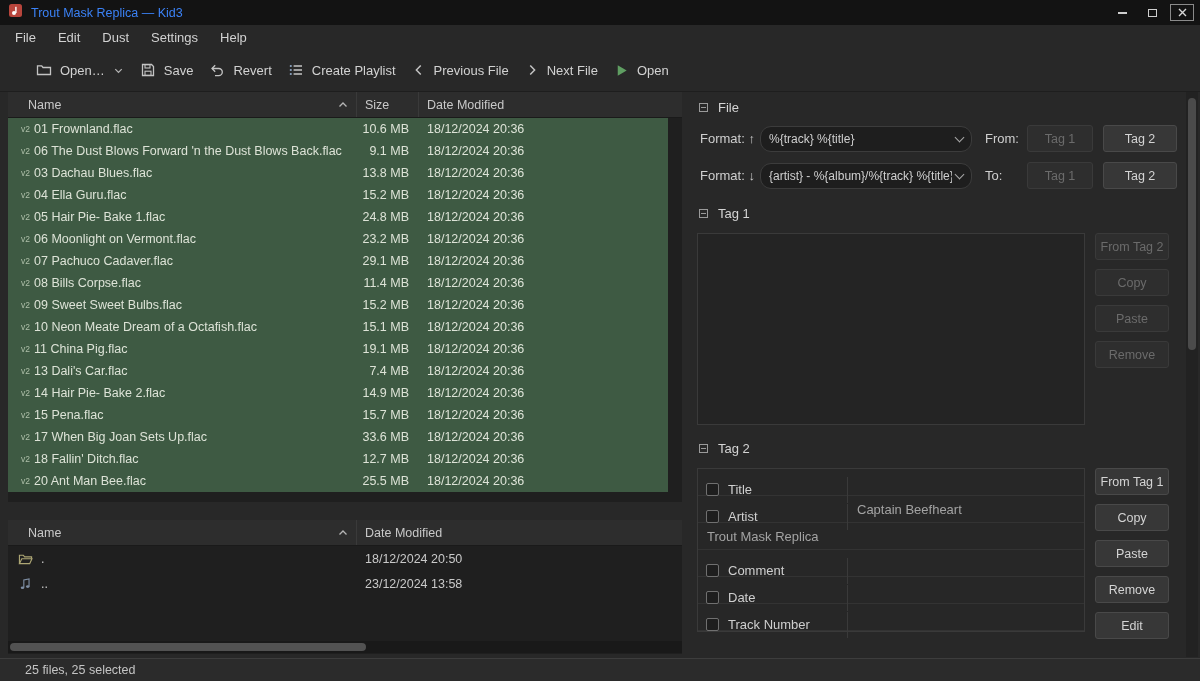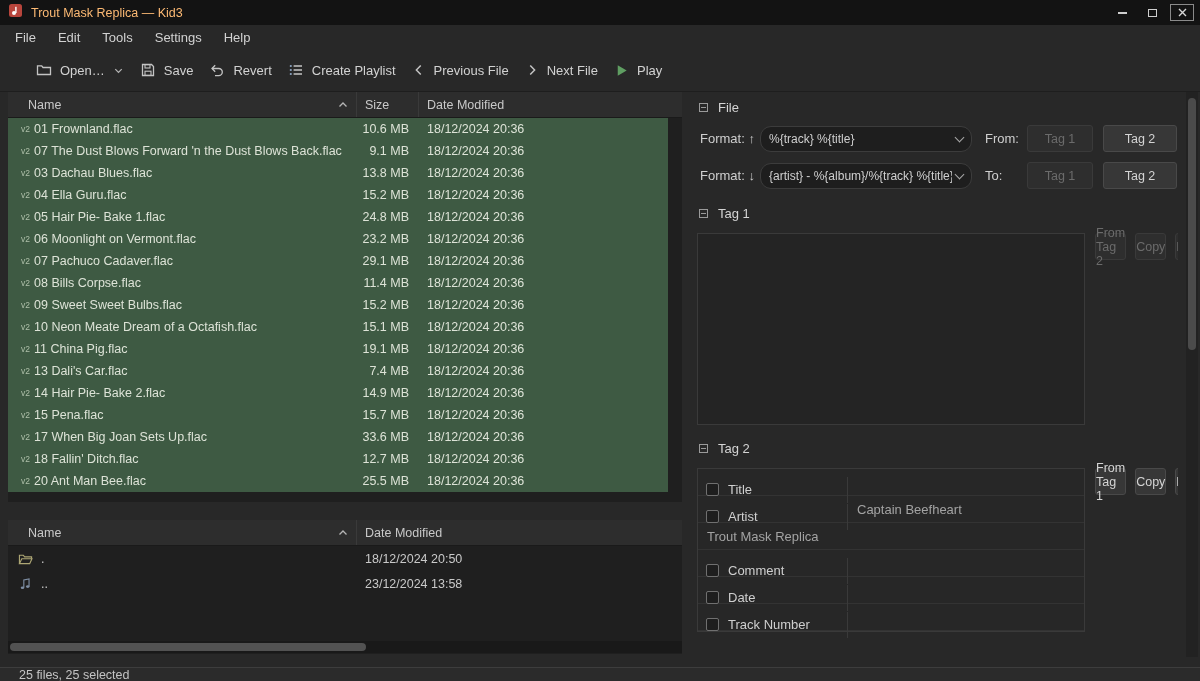--- a/index.html
+++ b/index.html
@@ -1,21 +1,21 @@
 <!DOCTYPE html>
 <html><head>
 <meta charset="utf-8">
 <style>
   *{margin:0;padding:0;box-sizing:border-box;}
   html,body{width:1200px;height:681px;overflow:hidden;}
   body{font-family:"Liberation Sans",sans-serif;background:#282828;color:#cfcfcf;position:relative;}
 
   
   .titlebar{position:absolute;top:0;left:0;right:0;height:25px;background:#131313;display:flex;align-items:center;gap:8px;padding:0 6px 0 8px;}
-  .titlebar .title{font-size:12.5px;color:#fdba74;}
+  .titlebar .title{font-size:12.5px;color:#3b82f6;}
   .win-controls{margin-left:auto;display:flex;align-items:center;gap:6px;}
   .win-btn{width:24px;height:17px;display:flex;align-items:center;justify-content:center;}
   .win-btn.close{border:1px solid #8a8a8a;}
   .min-glyph{width:9px;height:2px;background:#cfcfcf;display:inline-block;}
   .max-glyph{width:9px;height:8px;border:1.4px solid #cfcfcf;display:inline-block;}
 
   
   .menubar{position:absolute;top:25px;left:0;right:0;height:24px;display:flex;align-items:center;padding-left:4px;background:#282828;}
   .menu-item{padding:3px 11px;font-size:13px;color:#d2d2d2;cursor:default;}
 
@@ -42,42 +42,42 @@
   
   .folder-table{position:absolute;left:8px;top:520px;width:674px;height:134px;background:#1f1f1f;}
   .folder-table .th.name{width:349px;}
   .drow{display:flex;height:25px;align-items:center;font-size:12.5px;color:#c9c9c9;}
   .dcell.name{width:349px;display:flex;gap:8px;padding-left:10px;align-items:center;}
   .dcell.date{flex:1;padding-left:8px;}
   .hscroll{position:absolute;left:0;right:0;bottom:1px;height:12px;background:#191919;}
   .hthumb{position:absolute;left:2px;top:2px;width:356px;height:8px;background:#525252;border-radius:4px;}
 
   
-  .statusbar{position:absolute;left:0;right:0;bottom:0;height:14px;background:#2b2b2b;border-top:1px solid #3d3d3d;display:flex;align-items:center;padding-left:19px;font-size:12.5px;color:#c4c4c4;}
+  .statusbar{position:absolute;left:0;right:0;bottom:0;height:23px;background:#2b2b2b;border-top:1px solid #3d3d3d;display:flex;align-items:center;padding-left:25px;font-size:12.5px;color:#c4c4c4;}
 
   
   .right-panel{position:absolute;left:690px;top:92px;width:488px;height:564px;overflow:hidden;font-size:13px;}
   .sec-head{display:flex;align-items:center;gap:10px;margin:8px 0 0 9px;color:#d4d4d4;}
   .collapse-icon{width:9px;height:9px;border:1px solid #9a9a9a;position:relative;flex:0 0 9px;}
   .collapse-icon::after{content:"";position:absolute;left:1px;right:1px;top:3px;height:1px;background:#9a9a9a;}
   .row-name{display:flex;align-items:center;margin-top:13px;padding-left:10px;}
   .txt-input{height:25px;background:#1d1d1d;border:1px solid #151515;flex:1;margin:0 11px 0 13px;border-radius:2px;color:#d0d0d0;font-size:12.5px;padding:0 6px;outline:none;}
   .fmt-row{display:flex;align-items:center;margin-top:10px;padding-left:10px;height:27px;}
   .fmt-lbl{width:60px;flex:0 0 60px;}
   .combo{width:212px;height:26px;background:#1e1e1e;border:1px solid #3c3c3c;border-radius:11px;display:flex;align-items:center;padding:0 8px;font-size:12px;color:#cfcfcf;gap:4px;}
   .combo .val{flex:1;white-space:nowrap;overflow:hidden;}
   .chevron-dn{width:7px;height:7px;border-right:1.5px solid #a8a8a8;border-bottom:1.5px solid #a8a8a8;transform:rotate(45deg);margin-top:-3px;flex:0 0 7px;}
   .dir-lbl{margin-left:13px;width:42px;flex:0 0 42px;}
   .btn{height:27px;border-radius:3px;background:#373737;border:1px solid #494949;color:#d4d4d4;display:flex;align-items:center;justify-content:center;font-size:12.5px;cursor:default;}
   .btn.disabled{background:#2e2e2e;border-color:#3a3a3a;color:#6b6b6b;}
   .btn.tag1{width:66px;flex:0 0 66px;}
   .btn.tag2{width:74px;flex:0 0 74px;margin-left:10px;}
   .sec-body{display:flex;margin-top:12px;padding-left:7px;}
   .tag1-frame{width:388px;height:192px;background:#242424;border:1px solid #3a3a3a;}
-  .btn-col{width:74px;margin-left:10px;display:flex;gap:9px;}
+  .btn-col{width:74px;margin-left:10px;display:flex;flex-direction:column;gap:9px;}
   .btn-col .btn{width:74px;}
   .tag2-table{width:388px;border:1px solid #3a3a3a;background:#272727;height:164px;}
   .trow{display:flex;height:27px;align-items:center;border-bottom:1px solid #333333;}
   .tlabel{width:150px;flex:0 0 150px;display:flex;align-items:center;gap:9px;padding-left:8px;border-right:1px solid #3a3a3a;height:100%;margin-top:15px;}
   .checkbox{width:13px;height:13px;border:1px solid #707070;background:#1e1e1e;border-radius:2px;flex:0 0 13px;}
   .tvalue{flex:1;padding-left:9px;color:#a3a3a3;white-space:nowrap;overflow:hidden;}
 
   
   .vscroll{position:absolute;right:2px;top:92px;bottom:24px;width:12px;background:#222222;}
   .vthumb{position:absolute;left:2px;top:6px;width:8px;height:252px;background:#4b4b4b;border-radius:4px;}
@@ -108,21 +108,21 @@
     </span>
   </span>
 </div>
 
 <div class="menubar">
 
     <span class="menu-item">File</span>
 
     <span class="menu-item">Edit</span>
 
-    <span class="menu-item">Tools</span>
+    <span class="menu-item">Dust</span>
 
     <span class="menu-item">Settings</span>
 
     <span class="menu-item">Help</span>
   </div>
 
 <div class="toolbar">
   <span class="tool-btn">
     <svg width="16" height="16" viewBox="0 0 16 16">
         <path d="M1.5 12.5V3.8h4.2l1.3 1.7h7.5v7z" fill="none" stroke="#c4c4c4" stroke-width="1.3"></path>
@@ -165,21 +165,21 @@
   <span class="tool-btn">
     <svg width="14" height="14" viewBox="0 0 16 16">
         <path d="M6 2.8 L11 8 L6 13.2" fill="none" stroke="#c4c4c4" stroke-width="1.7"></path>
       </svg>
     <span>Next File</span>
   </span>
   <span class="tool-btn">
     <svg width="15" height="15" viewBox="0 0 16 16">
         <path d="M4 2.5 L13.5 8 L4 13.5 Z" fill="#5f9e62"></path>
       </svg>
-    <span>Play</span>
+    <span>Open</span>
   </span>
 </div>
 
 <div class="file-table">
   <div class="thead">
     <span class="th name">
       <span>Name</span>
       <svg width="10" height="9" viewBox="0 0 10 9">
           <path d="M1.5 6.5 L5 3 L8.5 6.5" fill="none" stroke="#b5b5b5" stroke-width="1.3"></path>
         </svg>
@@ -198,21 +198,21 @@
           <span class="v2icon">v2</span>
           <span>01 Frownland.flac</span>
         </span>
         <span class="fcell size">10.6 MB</span>
         <span class="fcell date">18/12/2024 20:36</span>
       </div>
 
       <div class="frow">
         <span class="fcell name">
           <span class="v2icon">v2</span>
-          <span>07 The Dust Blows Forward 'n the Dust Blows Back.flac</span>
+          <span>06 The Dust Blows Forward 'n the Dust Blows Back.flac</span>
         </span>
         <span class="fcell size">9.1 MB</span>
         <span class="fcell date">18/12/2024 20:36</span>
       </div>
 
       <div class="frow">
         <span class="fcell name">
           <span class="v2icon">v2</span>
           <span>03 Dachau Blues.flac</span>
         </span>

